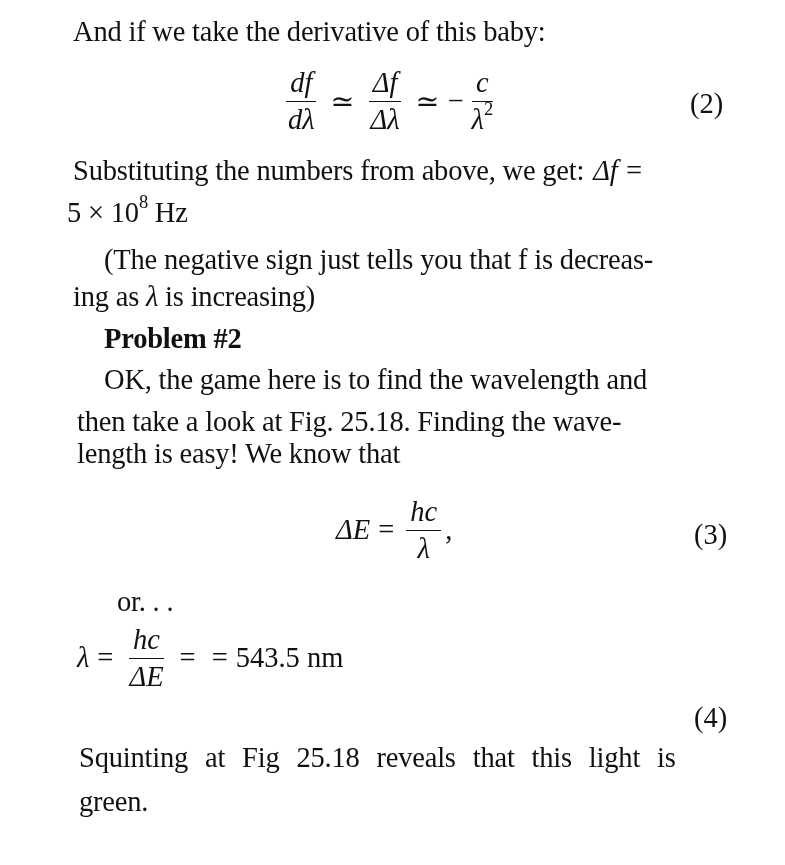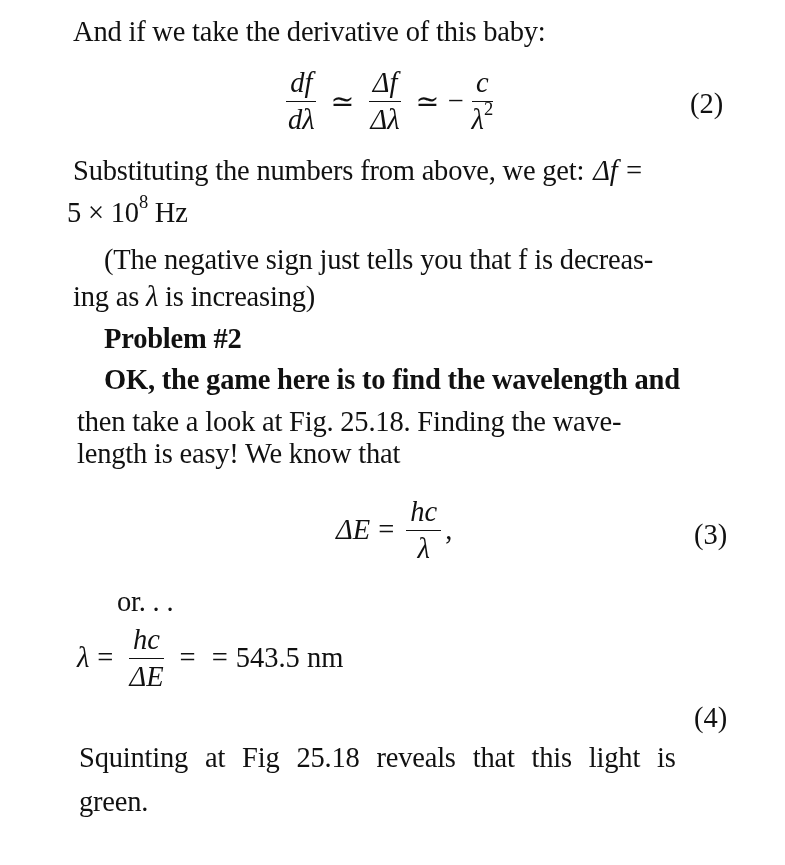--- a/index.html
+++ b/index.html
@@ -51,21 +51,21 @@
   <span>5 × 10</span><sup>8</sup><span> Hz</span>
 </div>
 
 <div class="line" style="left:104px; top:240px;margin-top:6px;">(The negative sign just tells you that f is decreas-</div>
 <div class="line" style="left:73px; top:283px;text-align:right;">
   <span>ing as </span><span class="it">λ</span><span> is increasing)</span>
 </div>
 
 <div class="line bold" style="left:104px; top:325px;">Problem #2</div>
 
-<div class="line" style="left:104px; top:366px;font-weight:bold;">OK, the game here is to find the wavelength and</div>
+<div class="line" style="left:104px; top:366px;">OK, the game here is to find the wavelength and</div>
 <div class="line" style="left:77px; top:408px;">then take a look at Fig. 25.18. Finding the wave-</div>
 <div class="line" style="left:77px; top:440px;">length is easy! We know that</div>
 
 <div class="eq" style="left:336px; top:497px;">
   <span class="it">ΔE</span>
   <span class="op">=</span>
   <span class="frac">
     <span class="num it">hc</span>
     <span class="den it">λ</span>
   </span>

